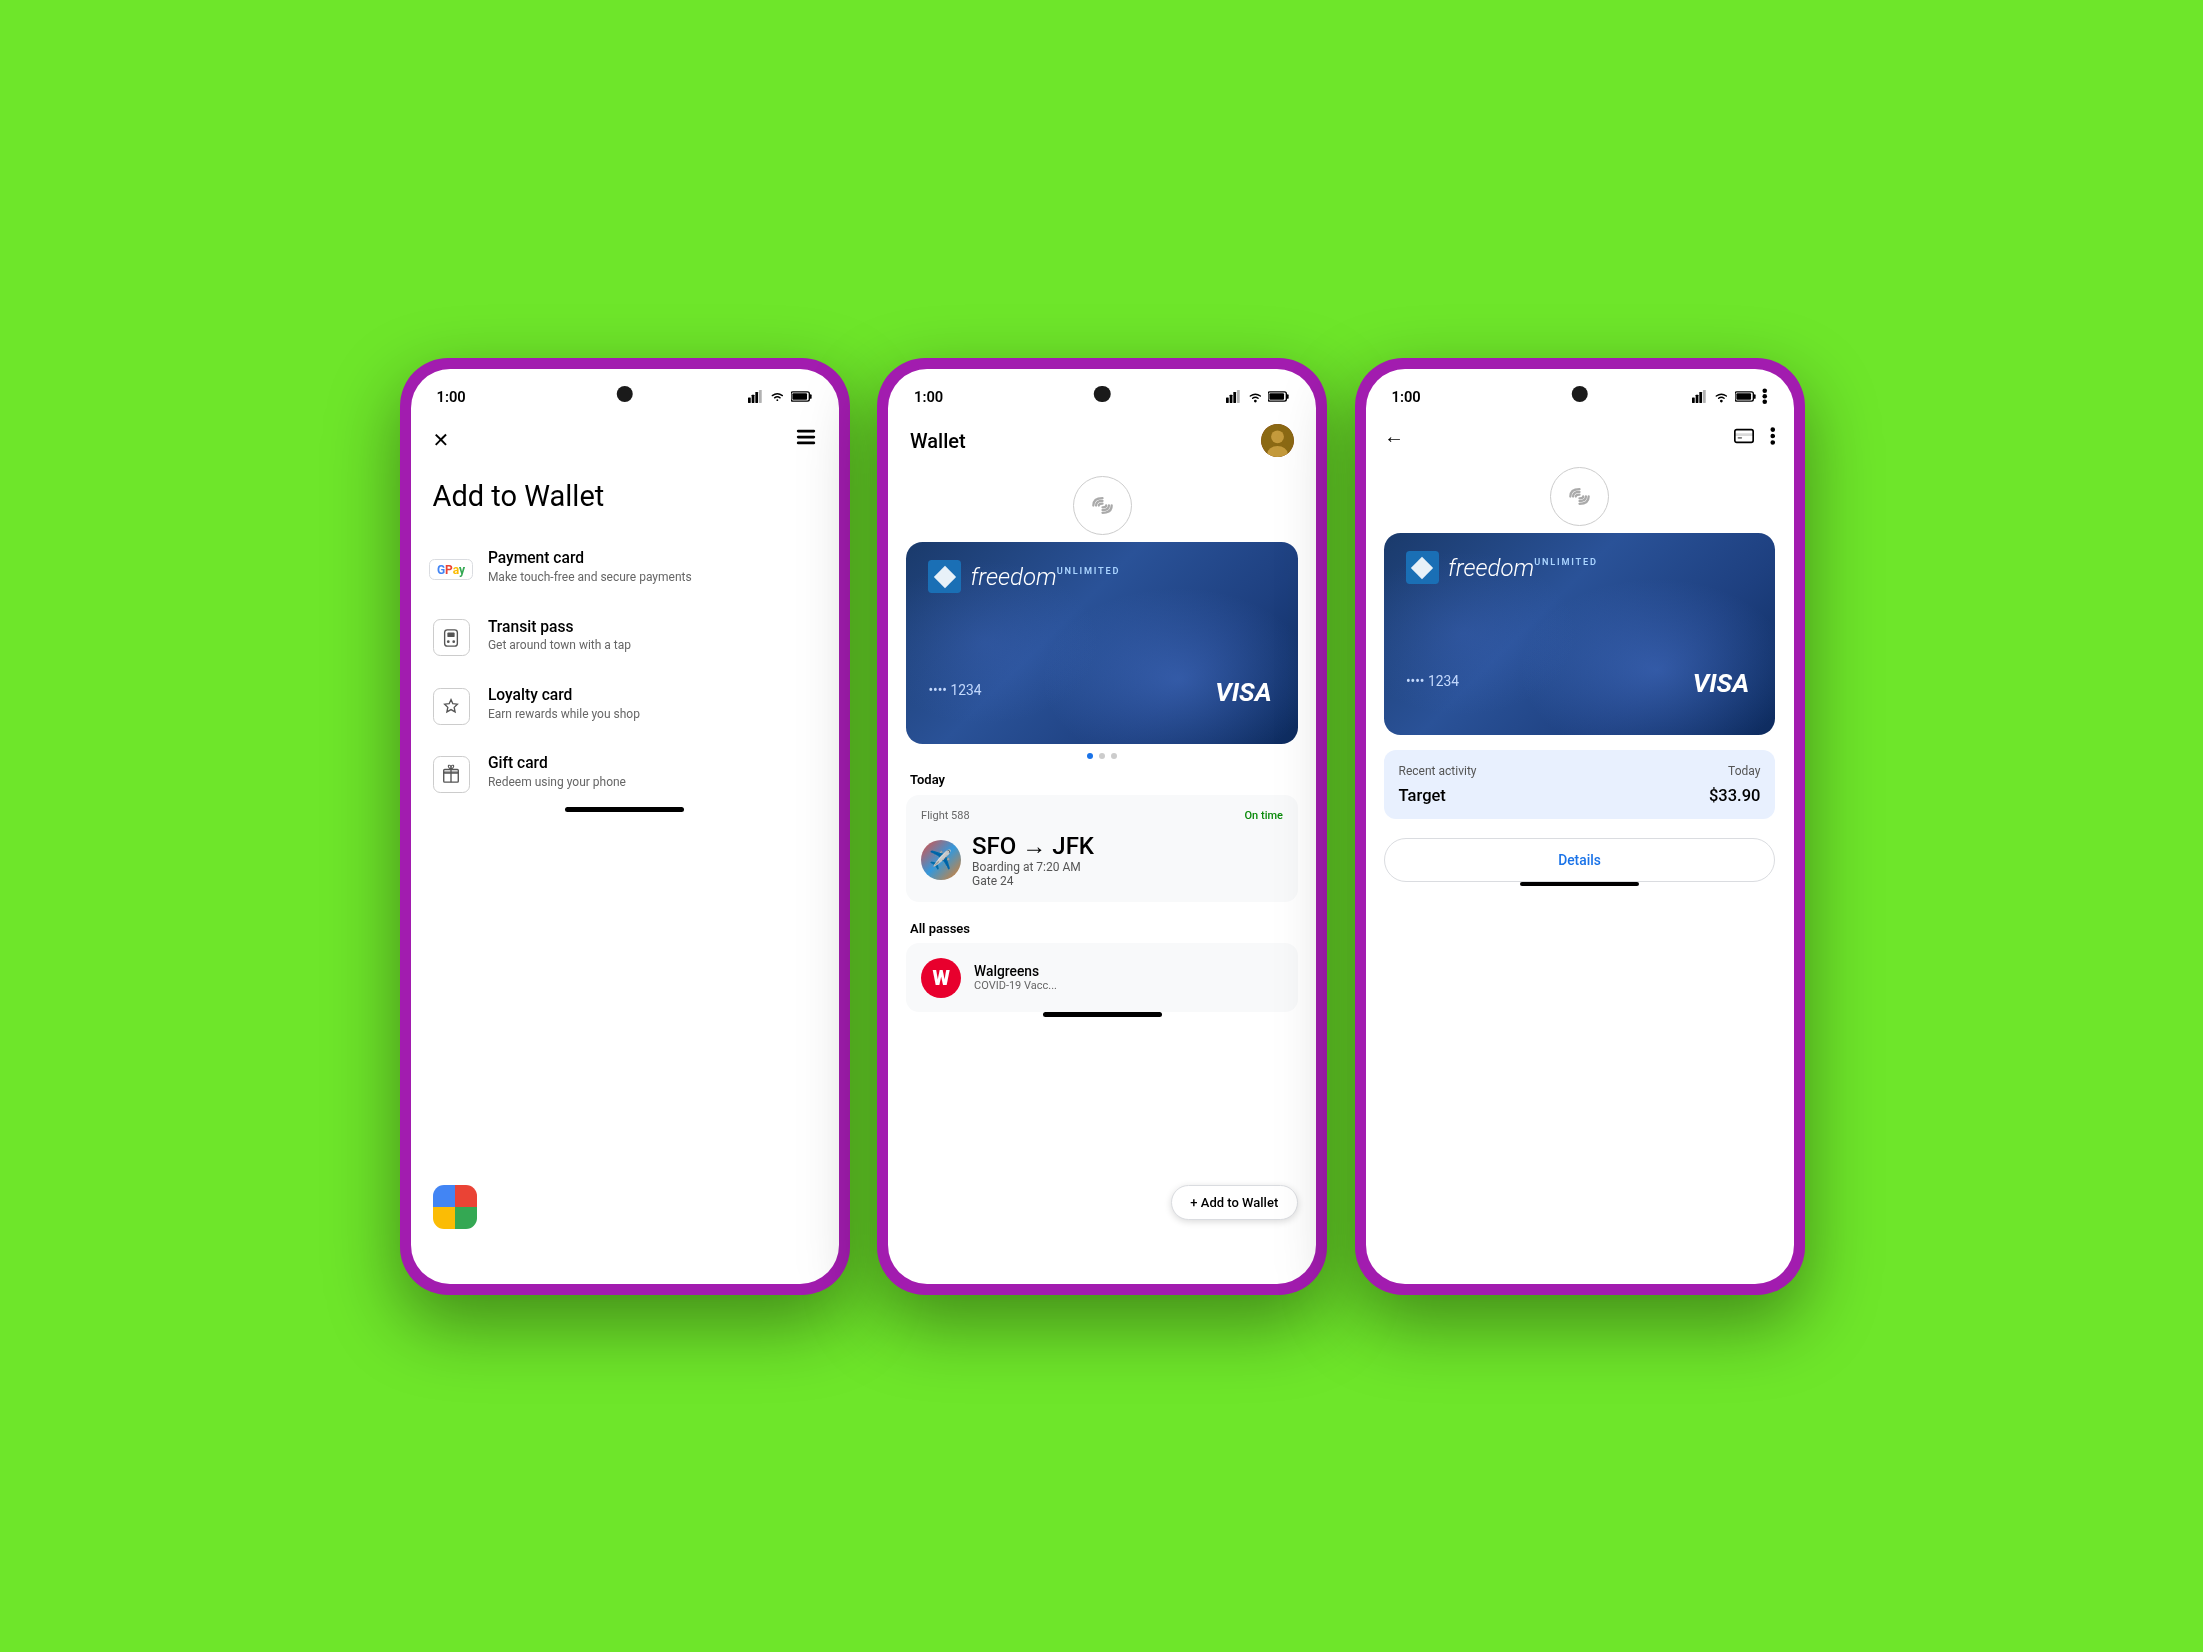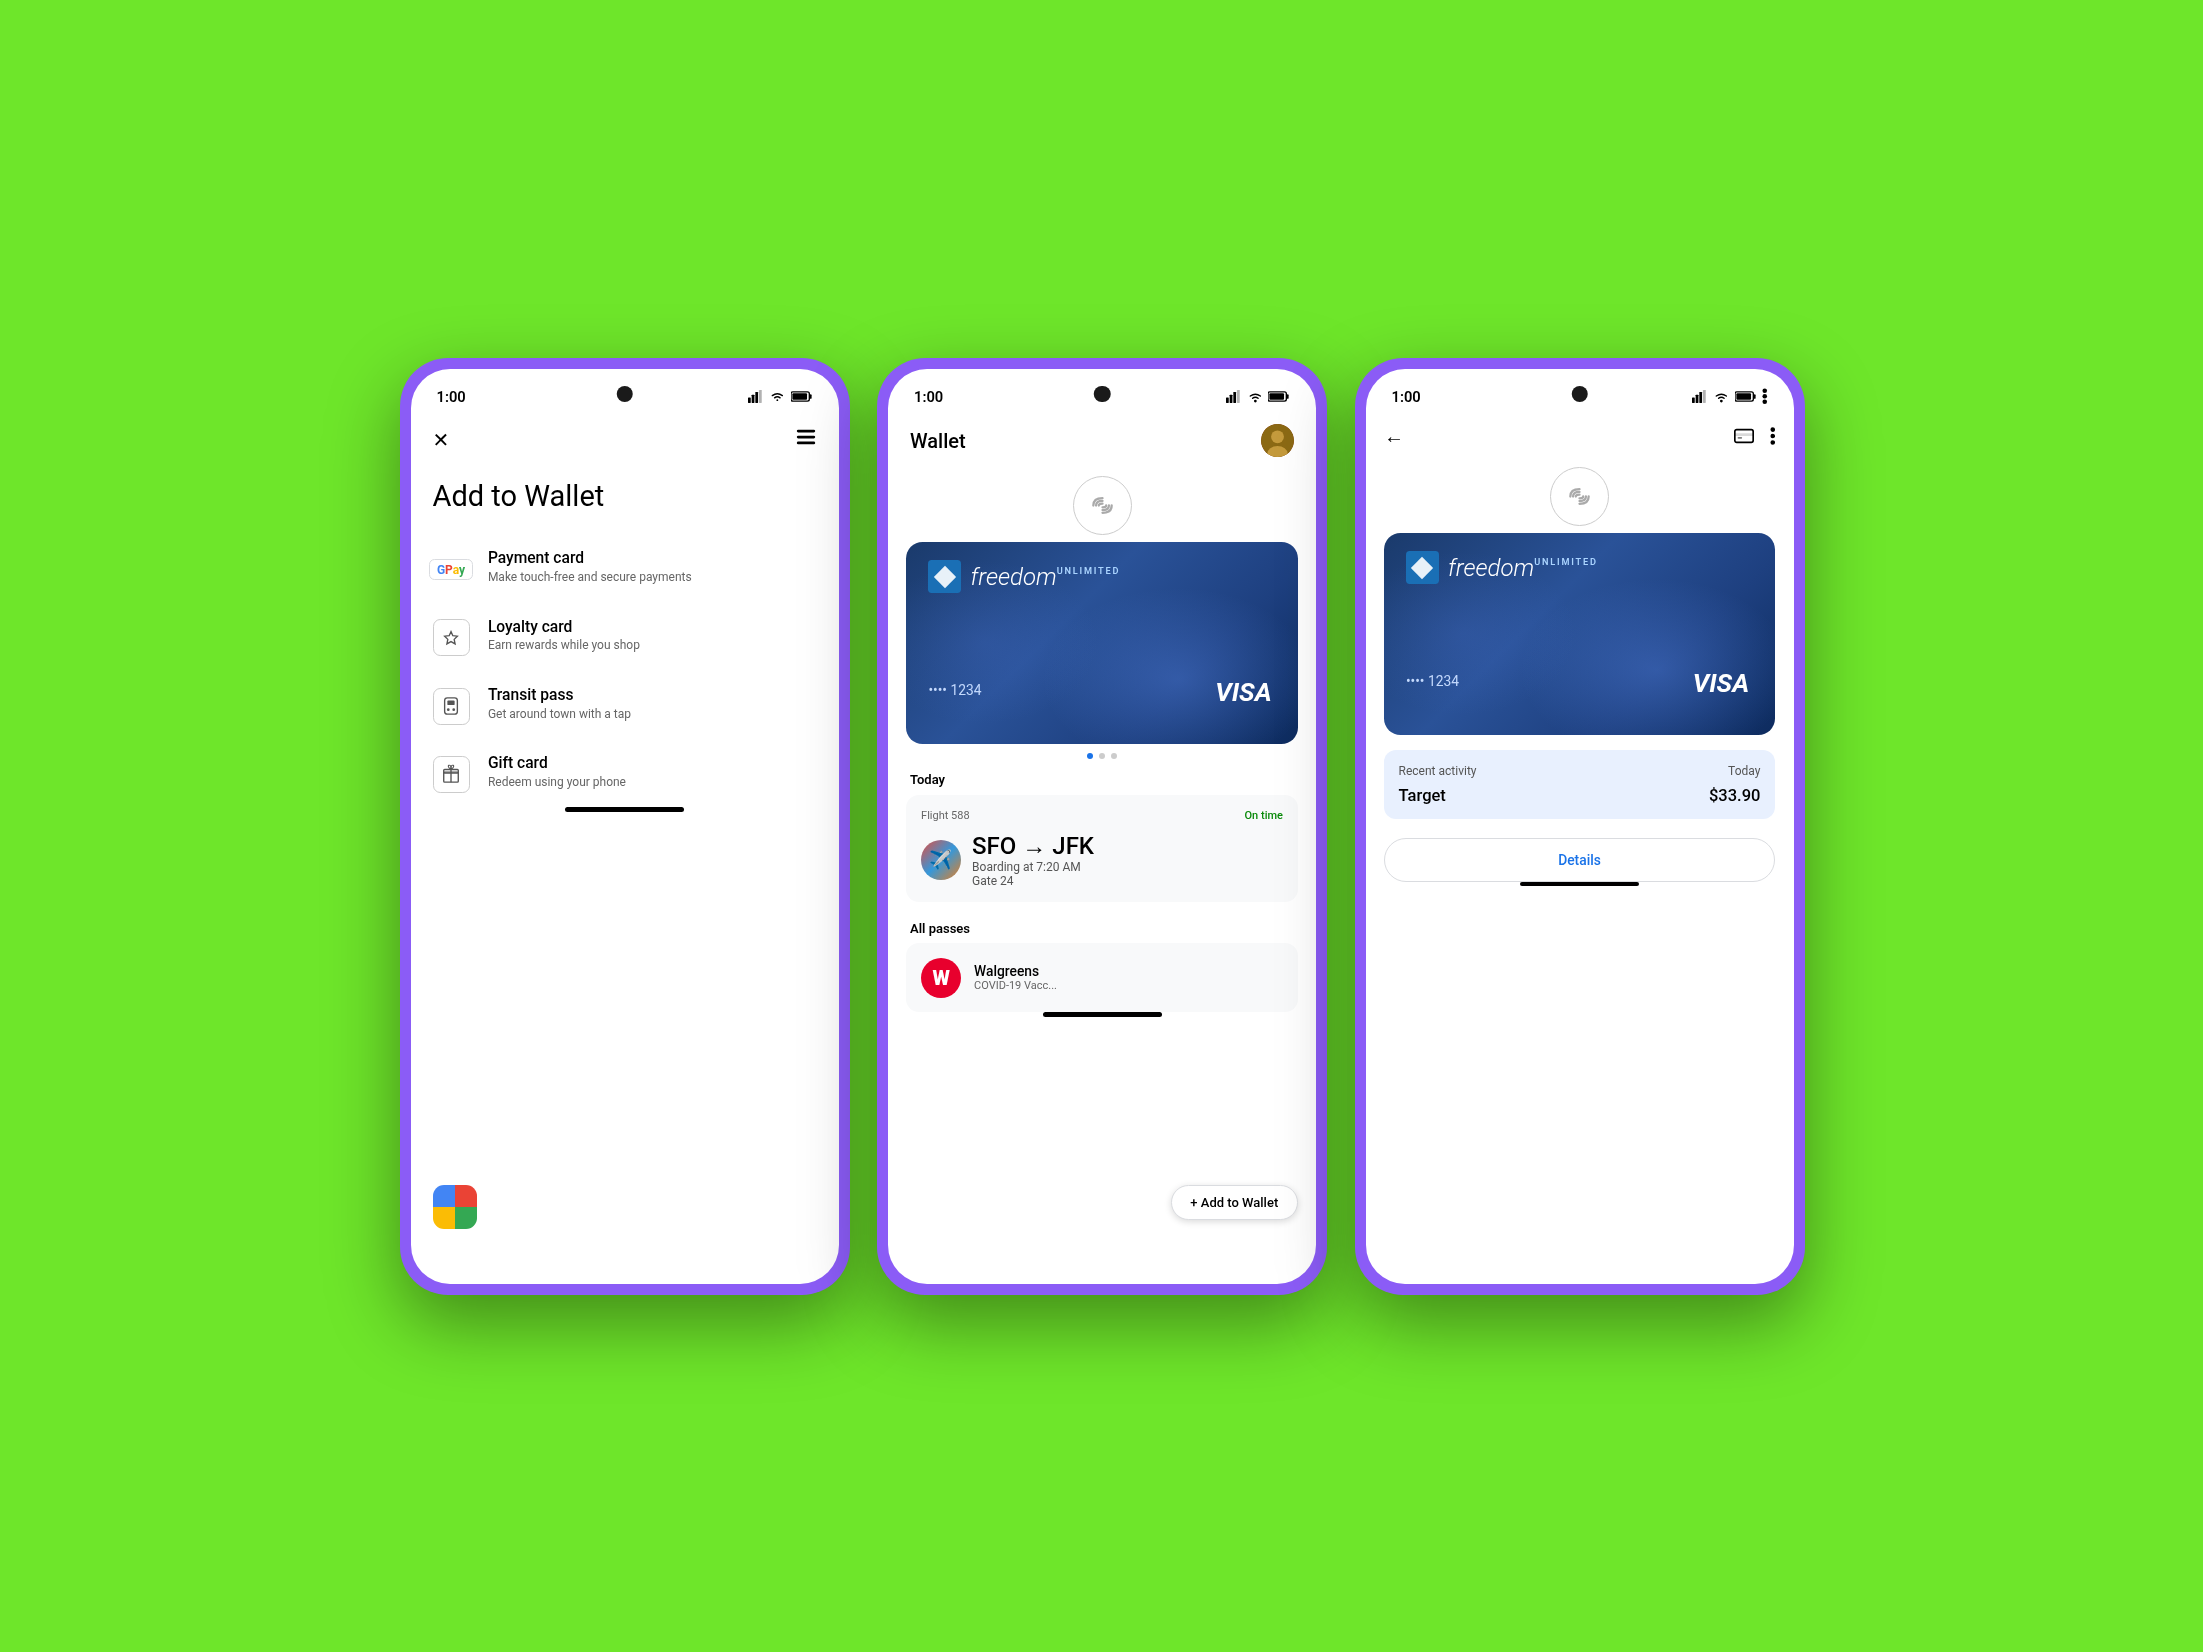--- a/index.html
+++ b/index.html
@@ -14,21 +14,21 @@
     }
     .phones-container {
       display: flex;
       align-items: center;
       justify-content: center;
       gap: 27.5px;
     }
     .phone {
       width: 450px;
       height: 937px;
-      background: #8b5cf6;
+      background: #a21caf;
       border-radius: 48px;
       padding: 11px;
       position: relative;
       box-shadow: 0 27.5px 73px rgba(0,0,0,0.4);
     }
     .phone-inner {
       width: 100%;
       height: 100%;
       background: #fff;
       border-radius: 39px;
@@ -517,43 +517,43 @@
             <span style="color:#4285F4">G</span><span style="color:#EA4335">P</span><span style="color:#FBBC05">a</span><span style="color:#34A853">y</span>
           </span>
         </div>
         <div class="wallet-option-text">
           <h3>Payment card</h3>
           <p>Make touch-free and secure payments</p>
         </div>
       </div>
 
       <div class="wallet-option">
-        <div class="wallet-option-icon loyalty-icon-box">
-          <svg width="20" height="20" viewBox="0 0 22 22">
-              <path d="M11 4 L13 8.5 L18 9 L14.5 12.5 L15.5 17.5 L11 15 L6.5 17.5 L7.5 12.5 L4 9 L9 8.5 Z" stroke="#555" stroke-width="1.5" fill="none"></path>
-            </svg>
-        </div>
-        <div class="wallet-option-text">
-          <h3>Loyalty card</h3>
-          <p>Earn rewards while you shop</p>
-        </div>
-      </div>
-
-      <div class="wallet-option">
         <div class="wallet-option-icon transit-icon-box">
           <svg width="20" height="20" viewBox="0 0 22 22">
               <rect x="4" y="2" width="14" height="18" rx="3" stroke="#555" stroke-width="1.5" fill="none"></rect>
               <rect x="7" y="5" width="8" height="5" rx="1" fill="#555"></rect>
               <circle cx="8" cy="15" r="1.5" fill="#555"></circle>
               <circle cx="14" cy="15" r="1.5" fill="#555"></circle>
             </svg>
         </div>
         <div class="wallet-option-text">
           <h3>Transit pass</h3>
           <p>Get around town with a tap</p>
+        </div>
+      </div>
+
+      <div class="wallet-option">
+        <div class="wallet-option-icon loyalty-icon-box">
+          <svg width="20" height="20" viewBox="0 0 22 22">
+              <path d="M11 4 L13 8.5 L18 9 L14.5 12.5 L15.5 17.5 L11 15 L6.5 17.5 L7.5 12.5 L4 9 L9 8.5 Z" stroke="#555" stroke-width="1.5" fill="none"></path>
+            </svg>
+        </div>
+        <div class="wallet-option-text">
+          <h3>Loyalty card</h3>
+          <p>Earn rewards while you shop</p>
         </div>
       </div>
 
       <div class="wallet-option">
         <div class="wallet-option-icon gift-icon-box">
           <svg width="20" height="20" viewBox="0 0 22 22">
               <rect x="3" y="9" width="16" height="11" rx="1" stroke="#555" stroke-width="1.5" fill="none"></rect>
               <rect x="3" y="6" width="16" height="4" rx="1" stroke="#555" stroke-width="1.5" fill="none"></rect>
               <path d="M11 6 L11 20" stroke="#555" stroke-width="1.5"></path>
               <path d="M11 6 C11 6 8 4 8 2.5 C8 1.5 9 1 10 1.5 C11 2 11 3.5 11 6" stroke="#555" stroke-width="1.2" fill="none"></path>

